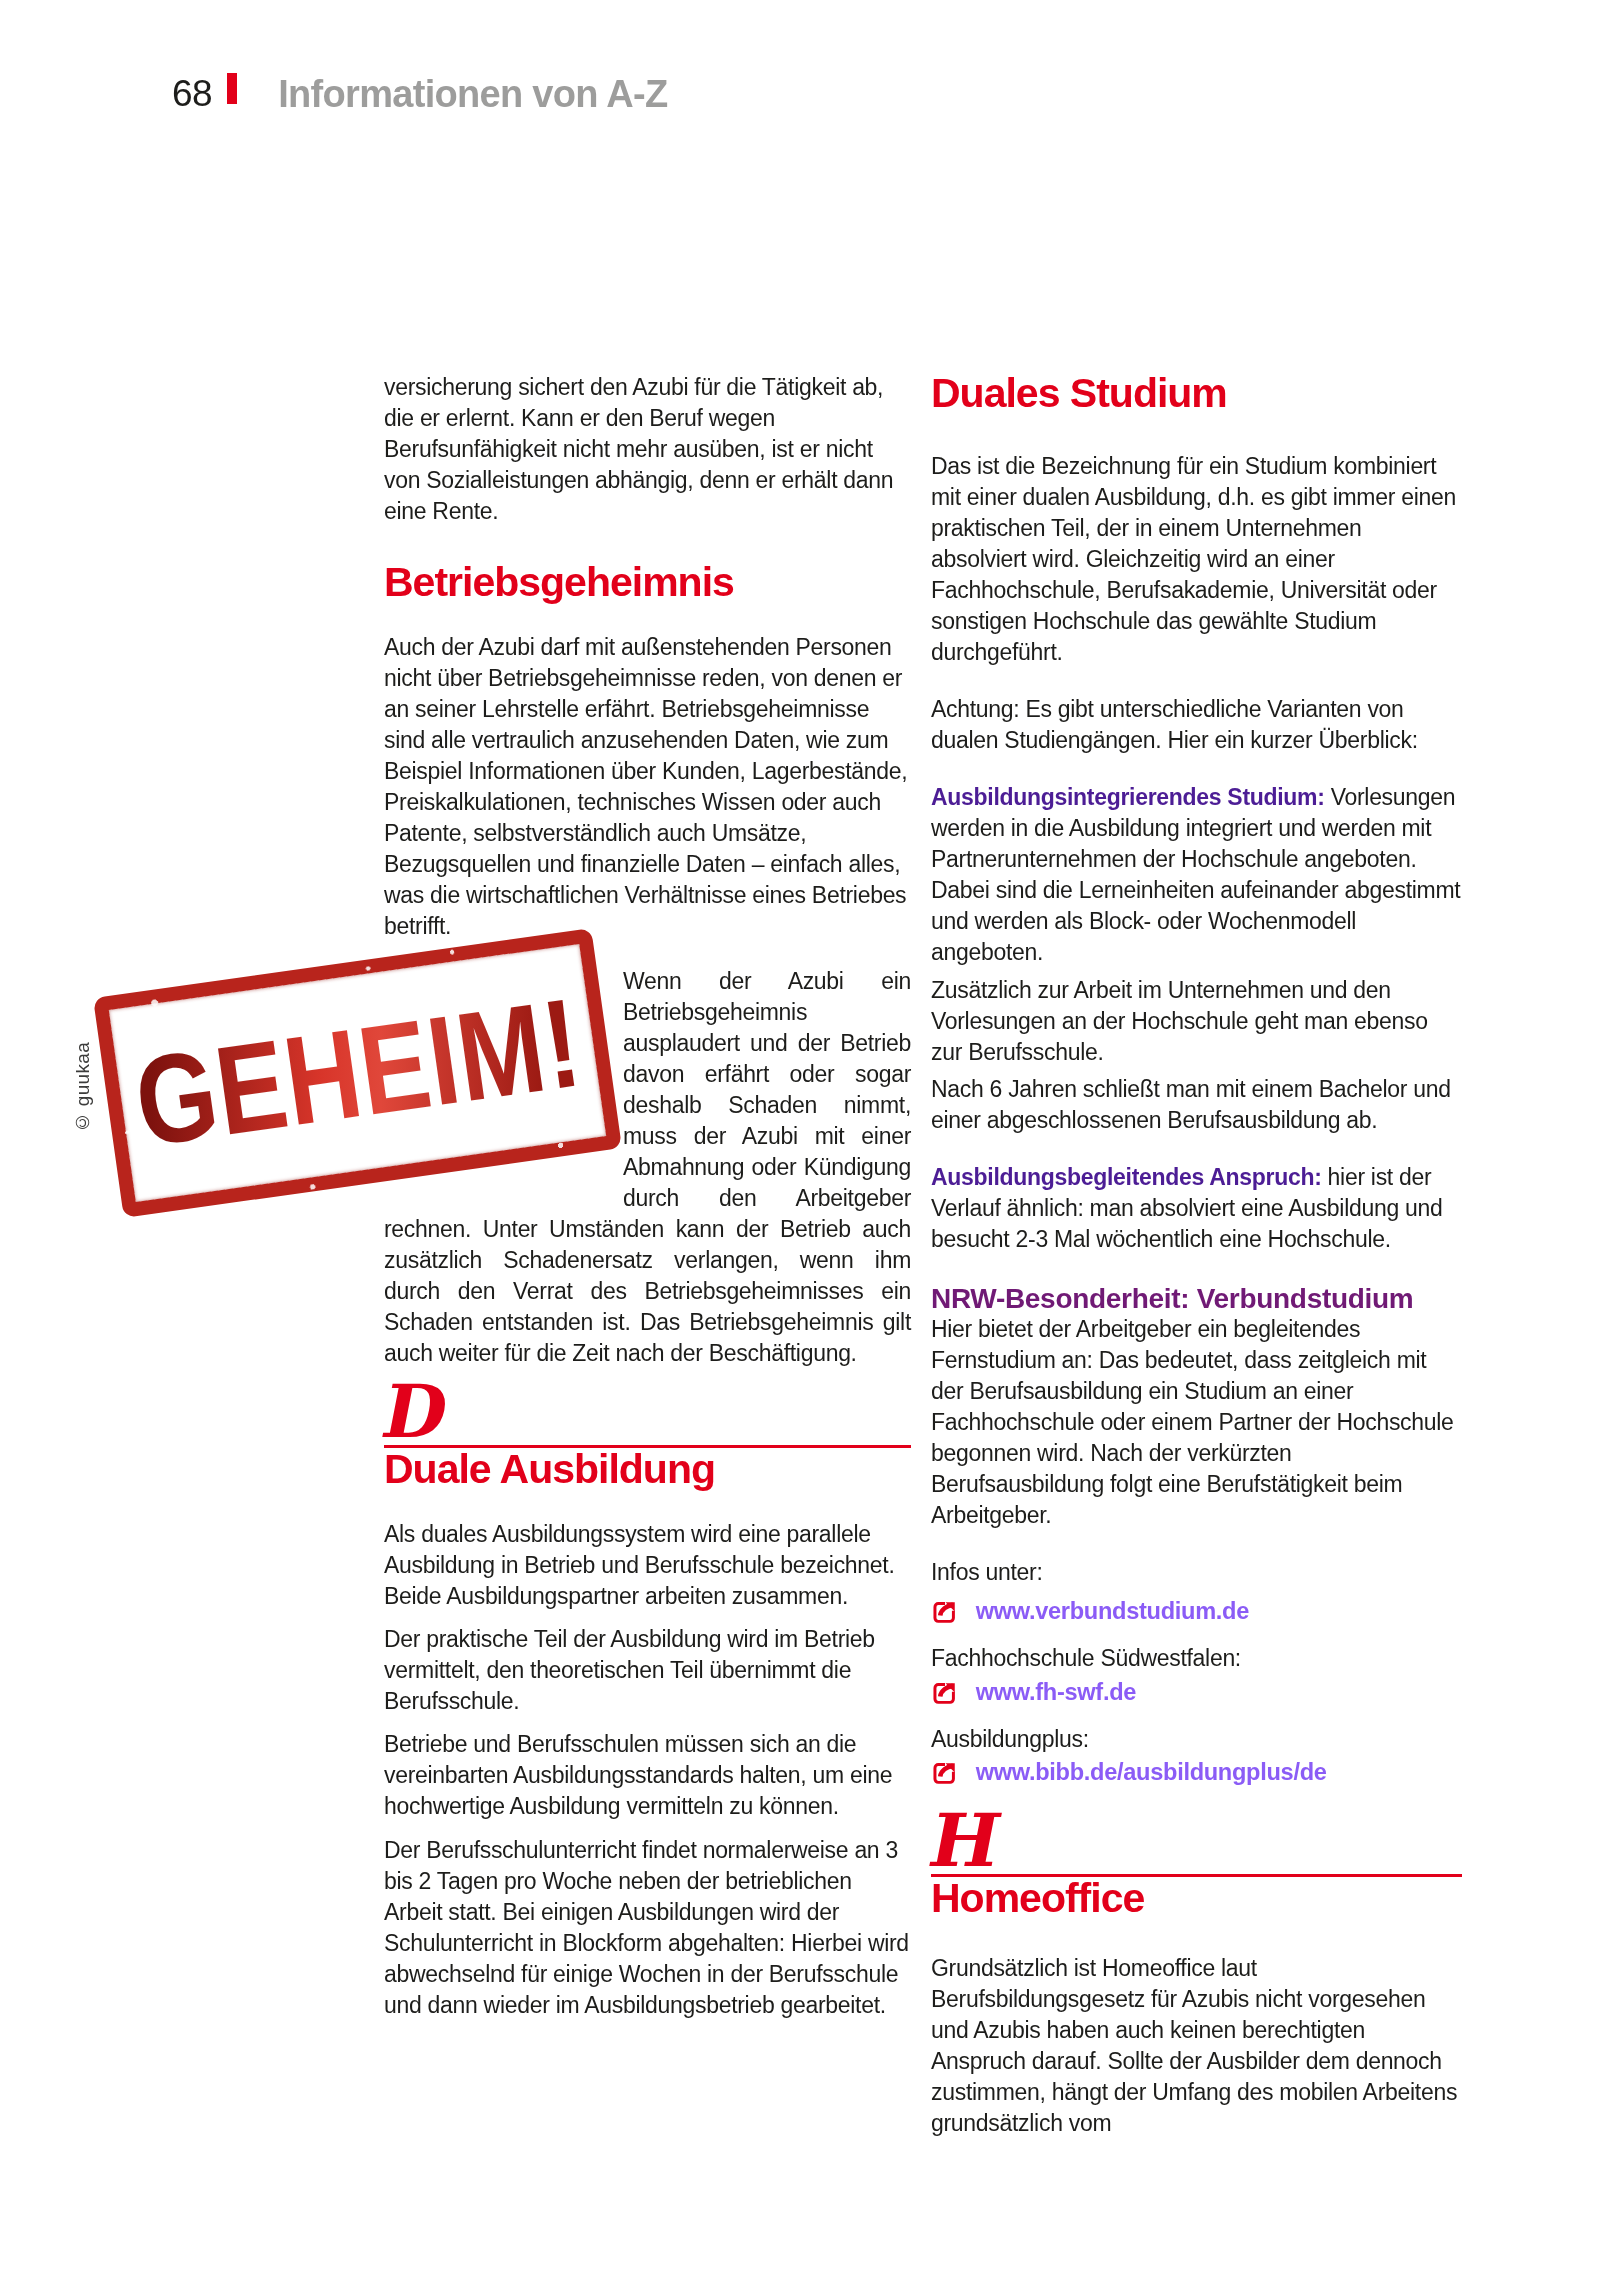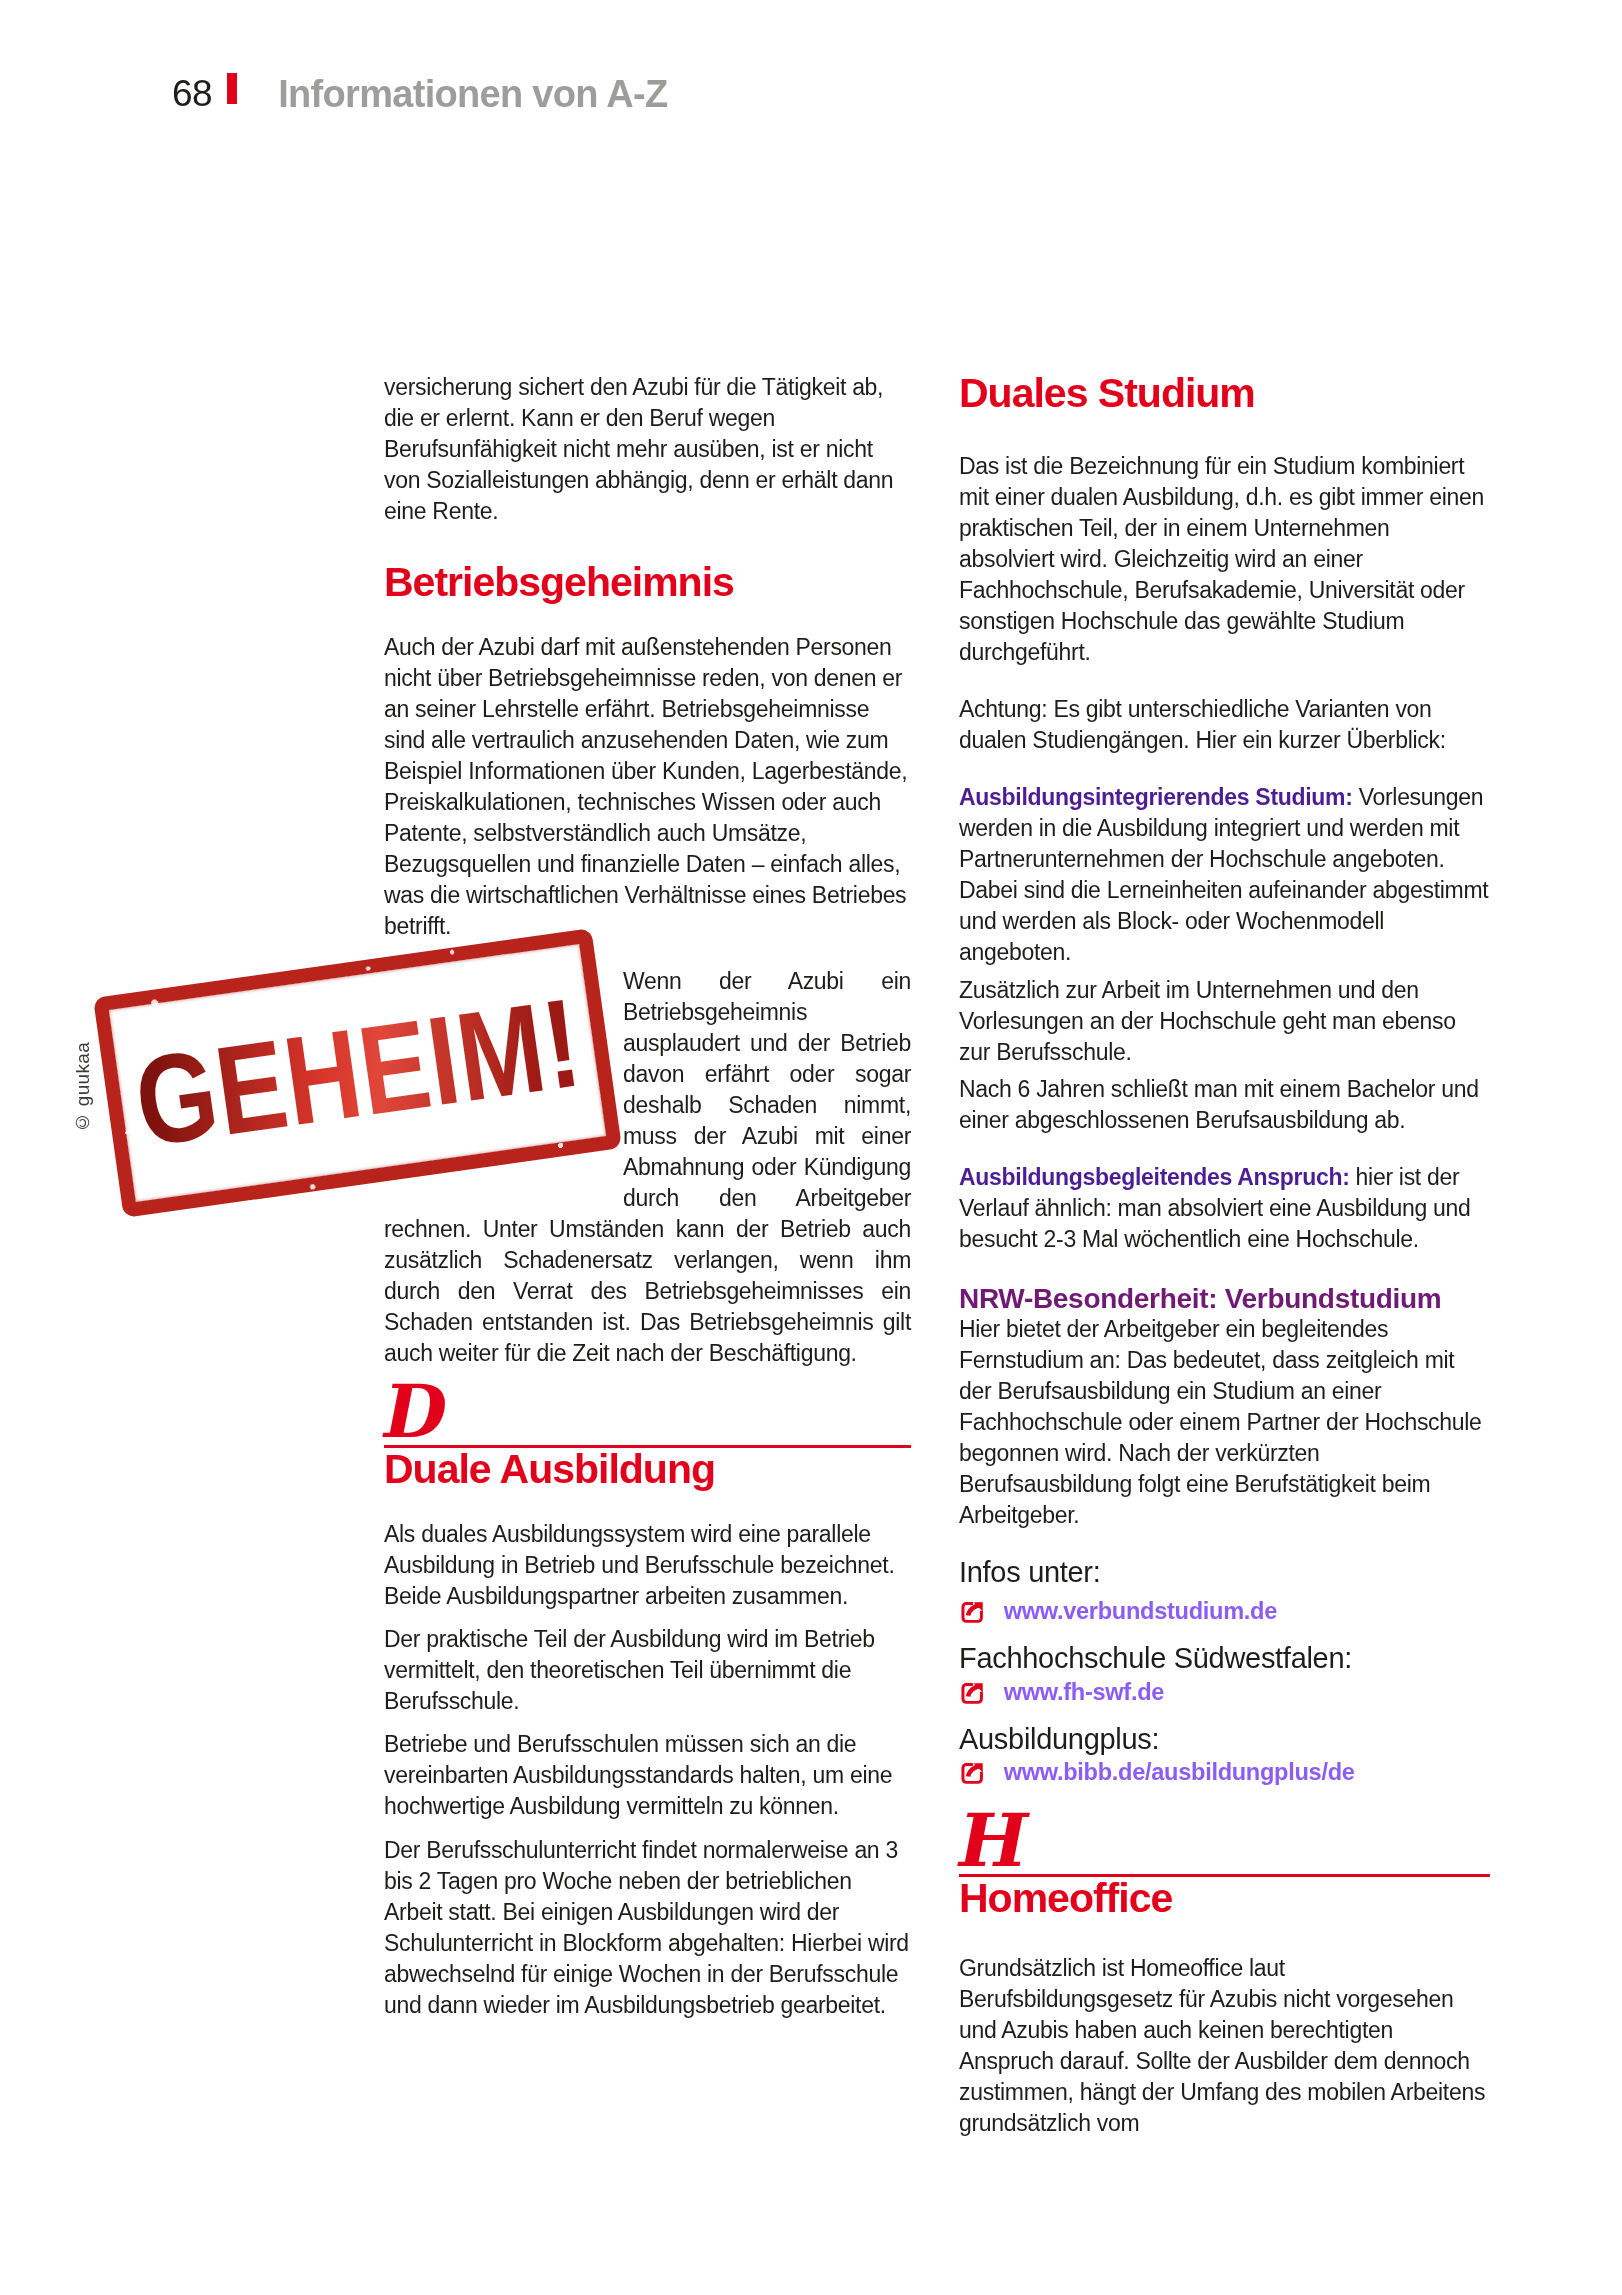--- a/index.html
+++ b/index.html
@@ -9,21 +9,21 @@
     color:#1d1d1b;overflow:hidden;
   }
   
   .page-header{position:absolute;top:73px;left:172px;display:flex;align-items:flex-start;}
   .page-number{font-size:37px;font-weight:400;color:#1d1d1b;letter-spacing:-0.7px;}
   .red-bar{width:9.8px;height:31px;background:#e2001a;margin:0 41px 0 15.7px;}
   .header-title{font-size:38px;font-weight:bold;color:#9d9d9c;letter-spacing:-0.7px;}
 
   
   .col-left{position:absolute;left:384px;top:372px;width:527px;}
-  .col-right{position:absolute;left:959px;top:372px;width:531px;}
+  .col-right{position:absolute;left:931px;top:372px;width:531px;}
 
   p.body{font-size:23px;line-height:31px;letter-spacing:-0.3px;margin:0 0 12.4px 0;text-align:left;}
   p.body.tight{margin-bottom:6.5px;}
   p.body.gap{margin-bottom:26px;}
 
   h2.section{font-size:41px;line-height:42px;color:#e2001a;font-weight:bold;
     letter-spacing:-1px;margin:0 0 29px 0;}
 
   .red-lead{color:#4c1d95;font-weight:bold;}
   .red-subhead{font-size:28px;line-height:31px;letter-spacing:-0.3px;color:#701a75;
@@ -66,21 +66,21 @@
       radial-gradient(circle 3.9px at 55% 4%,#fff 55%,transparent 60%),
       radial-gradient(circle 4.6px at 88% 95%,#fff 55%,transparent 60%);
     opacity:.85;
   }
   .stamp-credit{
     position:absolute;left:-25px;top:76px;font-size:19px;color:#3c3c3b;
     writing-mode:vertical-rl;transform:rotate(180deg);letter-spacing:0.3px;
   }
 
   
-  .link-label{font-size:29px;line-height:31px;letter-spacing:-0.3px;margin:0;}
+  .link-label{font-size:23px;line-height:31px;letter-spacing:-0.3px;margin:0;}
   .link-row{display:flex;align-items:center;margin:3.9px 0 17px 0;}
   .link-row svg{flex:0 0 auto;margin-right:15.7px;}
   .link-url{font-size:23.6px;font-weight:bold;color:#8b5cf6;letter-spacing:-0.3px;text-decoration:none;}
 
   .clearfix::after{content:"";display:block;clear:both;}
 </style>
 </head>
 <body>
 
 <div class="page-header">

